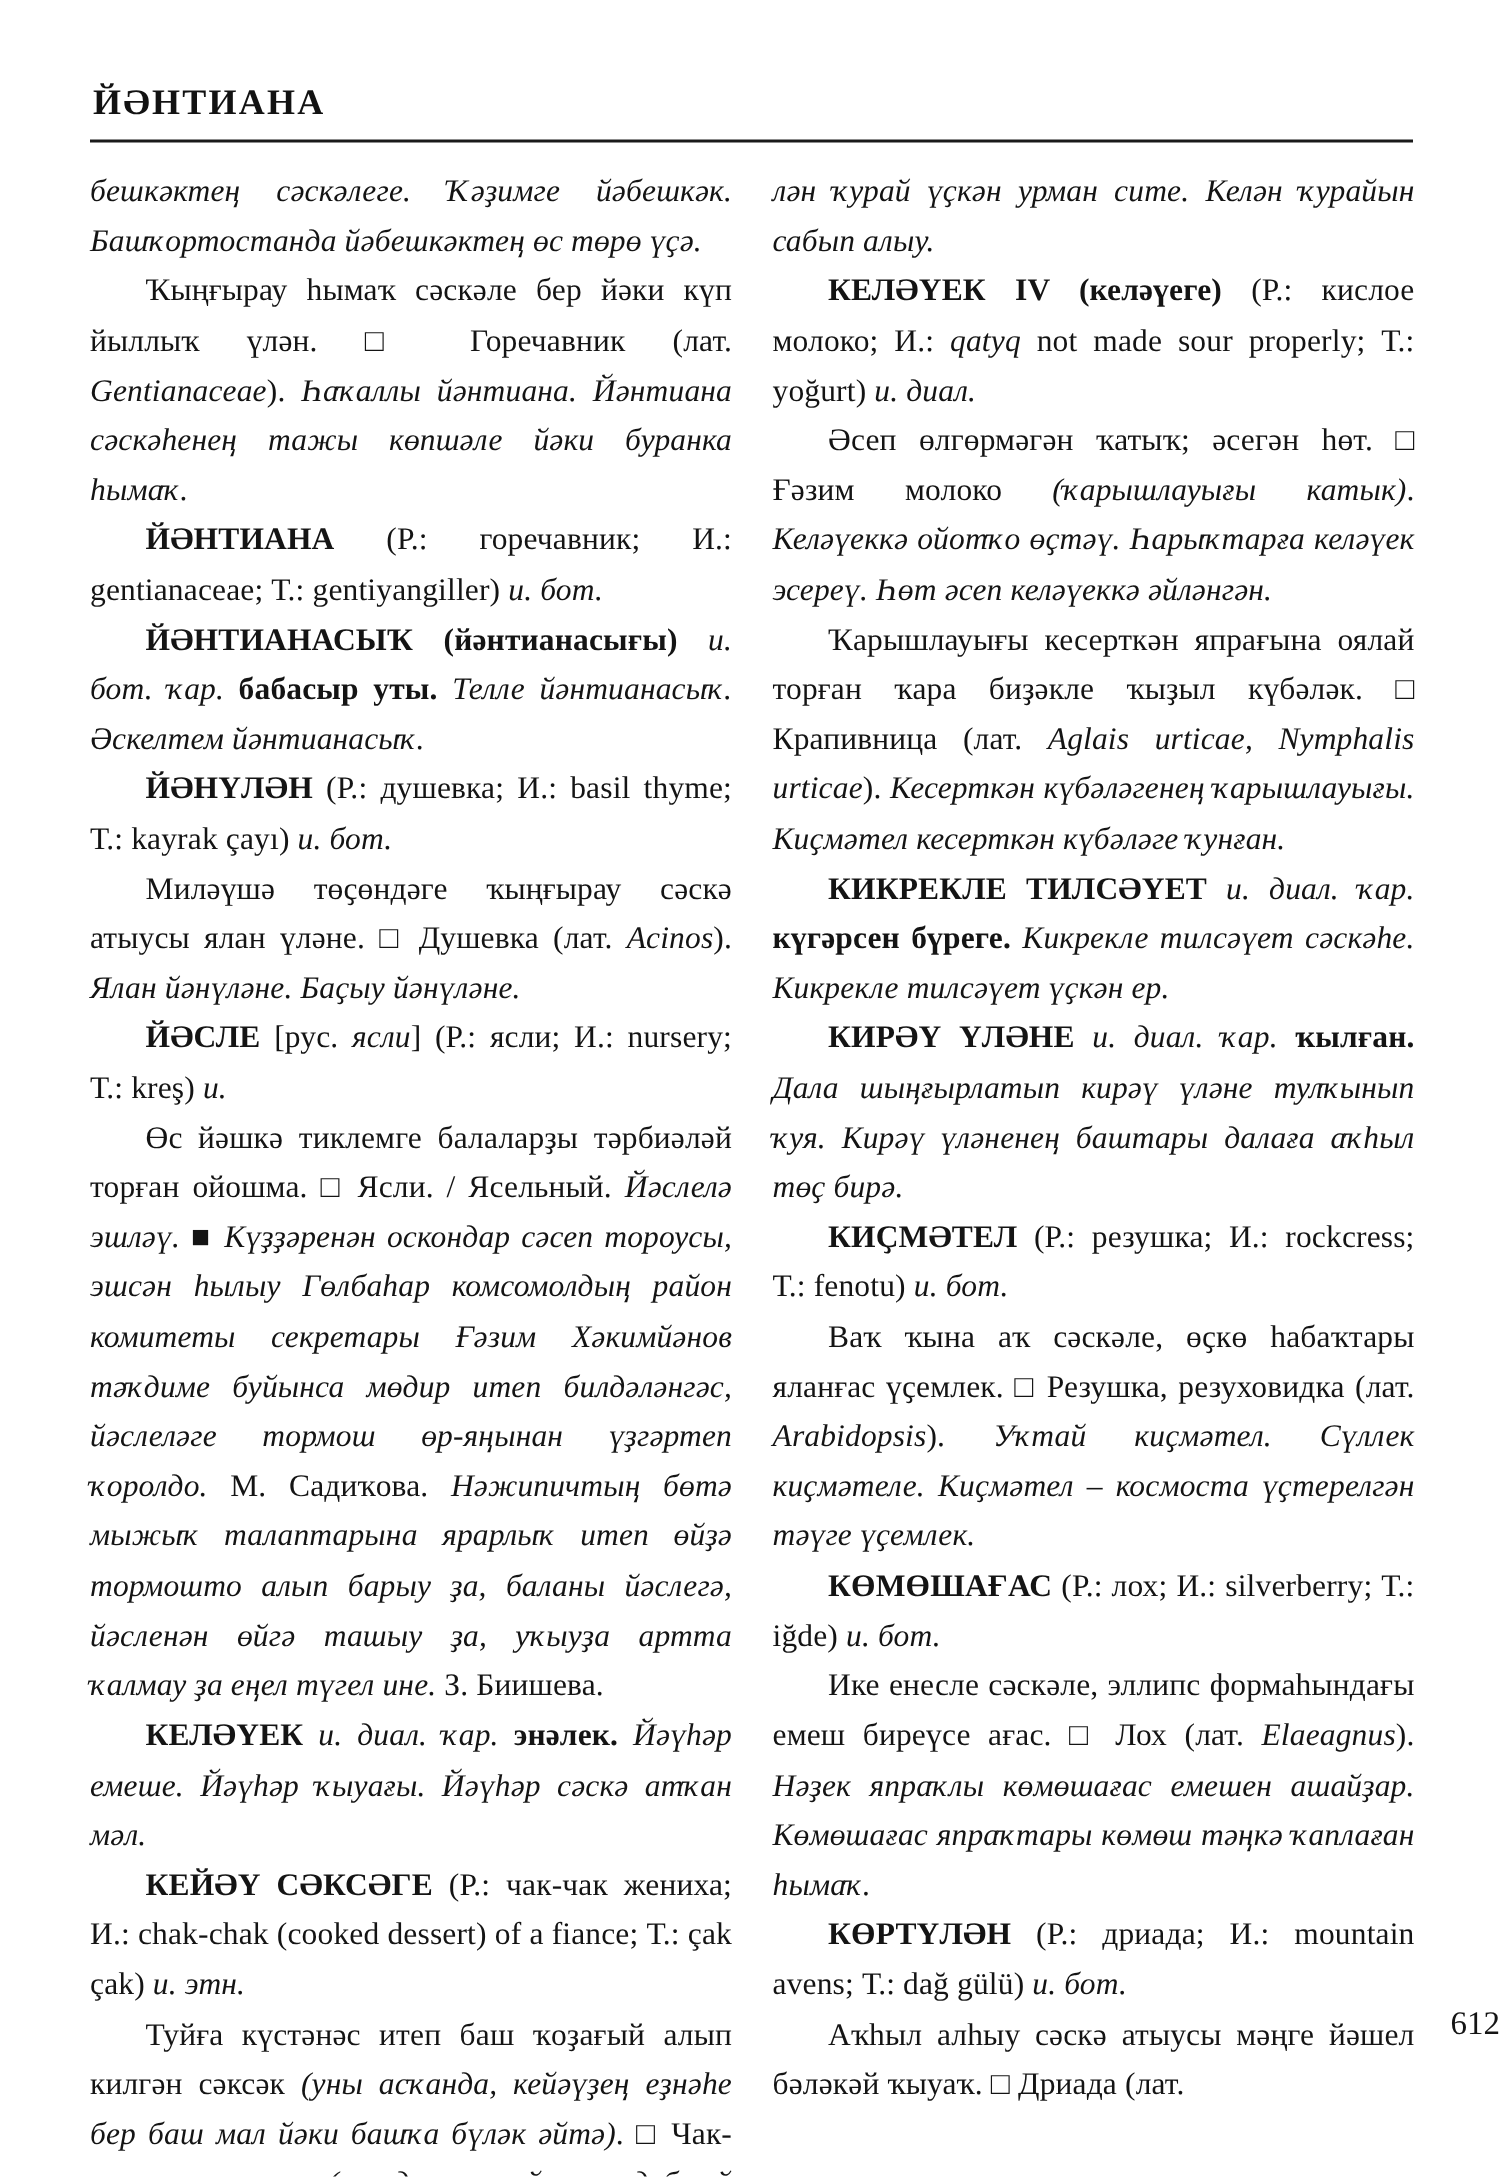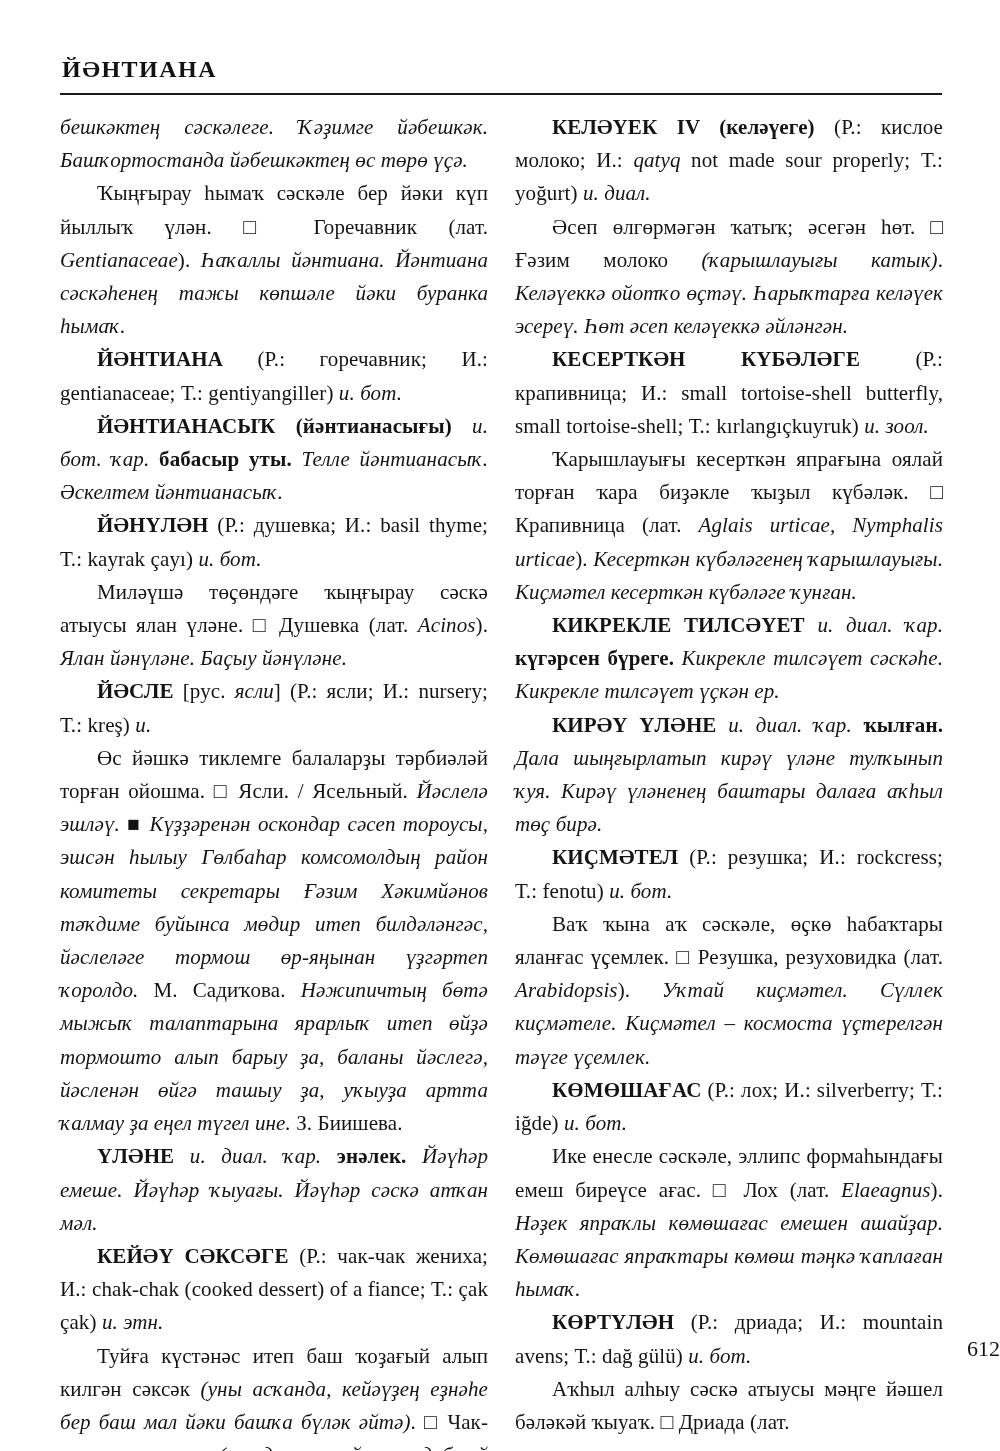--- a/index.html
+++ b/index.html
@@ -63,28 +63,28 @@
 <div class="columns">
   <div class="col">
       <p class="para"><span class="i">бешкәктең сәскәлеге. Ҡәҙимге йәбешкәк. Башҡортостанда йәбешкәктең өс төрө үҫә.</span></p>
       <p class="para indent"><span class="n">Ҡыңғырау һымаҡ сәскәле бер йәки күп йыллыҡ үлән. □ Горечавник (лат. </span><span class="i">Gentianaceae</span><span class="n">). </span><span class="i">Һаҡаллы йәнтиана. Йәнтиана сәскәһенең тажы көпшәле йәки буранка һымаҡ.</span></p>
       <p class="para indent"><span class="b">ЙӘНТИАНА </span><span class="n">(Р.: горечавник; И.: gentianaceae; Т.: gentiyangiller) </span><span class="i">и. бот.</span></p>
       <p class="para indent"><span class="b">ЙӘНТИАНАСЫҠ (йәнтианасығы) </span><span class="i">и. бот. ҡар. </span><span class="b">бабасыр уты. </span><span class="i">Телле йәнтианасыҡ. Әскелтем йәнтианасыҡ.</span></p>
       <p class="para indent"><span class="b">ЙӘНҮЛӘН </span><span class="n">(Р.: душевка; И.: basil thyme; Т.: kayrak çayı) </span><span class="i">и. бот.</span></p>
       <p class="para indent"><span class="n">Миләүшә төҫөндәге ҡыңғырау сәскә атыусы ялан үләне. □ Душевка (лат. </span><span class="i">Acinos</span><span class="n">). </span><span class="i">Ялан йәнүләне. Баҫыу йәнүләне.</span></p>
       <p class="para indent"><span class="b">ЙӘСЛЕ </span><span class="n">[рус. </span><span class="i">ясли</span><span class="n">] (Р.: ясли; И.: nursery; Т.: kreş) </span><span class="i">и.</span></p>
       <p class="para indent"><span class="n">Өс йәшкә тиклемге балаларҙы тәрбиәләй торған ойошма. □ Ясли. / Ясельный. </span><span class="i">Йәслелә эшләү. </span><span class="n">■ </span><span class="i">Күҙҙәренән оскондар сәсеп тороусы, эшсән һылыу Гөлбаһар комсомолдың район комитеты секретары Ғәзим Хәкимйәнов тәҡдиме буйынса мөдир итеп билдәләнгәс, йәслеләге тормош өр-яңынан үҙгәртеп ҡоролдо. </span><span class="n">М. Садиҡова. </span><span class="i">Нәжипичтың бөтә мыжыҡ талаптарына ярарлыҡ итеп өйҙә тормошто алып барыу ҙа, баланы йәслегә, йәсленән өйгә ташыу ҙа, уҡыуҙа артта ҡалмау ҙа еңел түгел ине. </span><span class="n">З. Биишева.</span></p>
-      <p class="para indent"><span class="b">ҮЛӘНЕ </span><span class="i">и. диал. ҡар. </span><span class="b">энәлек. </span><span class="i">Йәүһәр емеше. Йәүһәр ҡыуағы. Йәүһәр сәскә атҡан мәл.</span></p>
+      <p class="para indent"><span class="b">КЕЛӘҮЕК </span><span class="i">и. диал. ҡар. </span><span class="b">энәлек. </span><span class="i">Йәүһәр емеше. Йәүһәр ҡыуағы. Йәүһәр сәскә атҡан мәл.</span></p>
       <p class="para indent"><span class="b">КЕЙӘҮ СӘКСӘГЕ </span><span class="n">(Р.: чак-чак жениха; И.: chak-chak (cooked dessert) of a fiance; Т.: çak çak) </span><span class="i">и. этн.</span></p>
       <p class="para indent"><span class="n">Туйға күстәнәс итеп баш ҡоҙағый алып килгән сәксәк </span><span class="i">(уны асҡанда, кейәүҙең еҙнәһе бер баш мал йәки башҡа бүләк әйтә)</span><span class="n">. □ Чак-чак жениха </span><span class="i">(традиционный свадебный гостинец, выкупаемый стороной невесты)</span></p>
     </div>
   <div class="col">
+      <p class="para"><span class="i">лән ҡурай үҫкән урман сите. Келән ҡурайын сабып алыу.</span></p>
       <p class="para indent"><span class="b">КЕЛӘҮЕК IV (келәүеге) </span><span class="n">(Р.: кислое молоко; И.: </span><span class="i">qatyq</span><span class="n"> not made sour properly; Т.: yoğurt) </span><span class="i">и. диал.</span></p>
       <p class="para indent"><span class="n">Әсеп өлгөрмәгән ҡатыҡ; әсегән һөт. □ Ғәзим молоко </span><span class="i">(ҡарышлауығы катык)</span><span class="n">. </span><span class="i">Келәүеккә ойотҡо өҫтәү. Һарыҡтарға келәүек эсереү. Һөт әсеп келәүеккә әйләнгән.</span></p>
-      <p class="para indent"><span class="b">КЕСЕРТКӘН КҮБӘЛӘГЕ </span><span class="n">(Р.: крапивница; И.: small tortoise-shell butterfly, small tortoise-shell; Т.: kırlangıçkuyruk) </span><span class="i">и. зоол.</span></p>
       <p class="para indent"><span class="n">Ҡарышлауығы кесерткән япрағына оялай торған ҡара биҙәкле ҡыҙыл күбәләк. □ Крапивница (лат. </span><span class="i">Aglais urticae, Nymphalis urticae</span><span class="n">). </span><span class="i">Кесерткән күбәләгенең ҡарышлауығы. Киҫмәтел кесерткән күбәләге ҡунған.</span></p>
       <p class="para indent"><span class="b">КИКРЕКЛЕ ТИЛСӘҮЕТ </span><span class="i">и. диал. ҡар. </span><span class="b">күгәрсен бүреге. </span><span class="i">Кикрекле тилсәүет сәскәһе. Кикрекле тилсәүет үҫкән ер.</span></p>
       <p class="para indent"><span class="b">КИРӘҮ ҮЛӘНЕ </span><span class="i">и. диал. ҡар. </span><span class="b">ҡылған. </span><span class="i">Дала шыңғырлатып кирәү үләне тулҡынып ҡуя. Кирәү үләненең баштары далаға аҡһыл төҫ бирә.</span></p>
       <p class="para indent"><span class="b">КИҪМӘТЕЛ </span><span class="n">(Р.: резушка; И.: rockcress; Т.: fenotu) </span><span class="i">и. бот.</span></p>
       <p class="para indent"><span class="n">Ваҡ ҡына аҡ сәскәле, өҫкө һабаҡтары яланғас үҫемлек. □ Резушка, резуховидка (лат. </span><span class="i">Arabidopsis</span><span class="n">). </span><span class="i">Уҡтай киҫмәтел. Сүллек киҫмәтеле. Киҫмәтел – космоста үҫтерелгән тәүге үҫемлек.</span></p>
       <p class="para indent"><span class="b">КӨМӨШАҒАС </span><span class="n">(Р.: лох; И.: silverberry; Т.: iğde) </span><span class="i">и. бот.</span></p>
       <p class="para indent"><span class="n">Ике енесле сәскәле, эллипс формаһындағы емеш биреүсе ағас. □ Лох (лат. </span><span class="i">Elaeagnus</span><span class="n">). </span><span class="i">Нәҙек япраҡлы көмөшағас емешен ашайҙар. Көмөшағас япраҡтары көмөш тәңкә ҡаплаған һымаҡ.</span></p>
       <p class="para indent"><span class="b">КӨРТҮЛӘН </span><span class="n">(Р.: дриада; И.: mountain avens; Т.: dağ gülü) </span><span class="i">и. бот.</span></p>
       <p class="para indent"><span class="n">Аҡһыл алһыу сәскә атыусы мәңге йәшел бәләкәй ҡыуаҡ. □ Дриада (лат. </span></p>
     </div>

